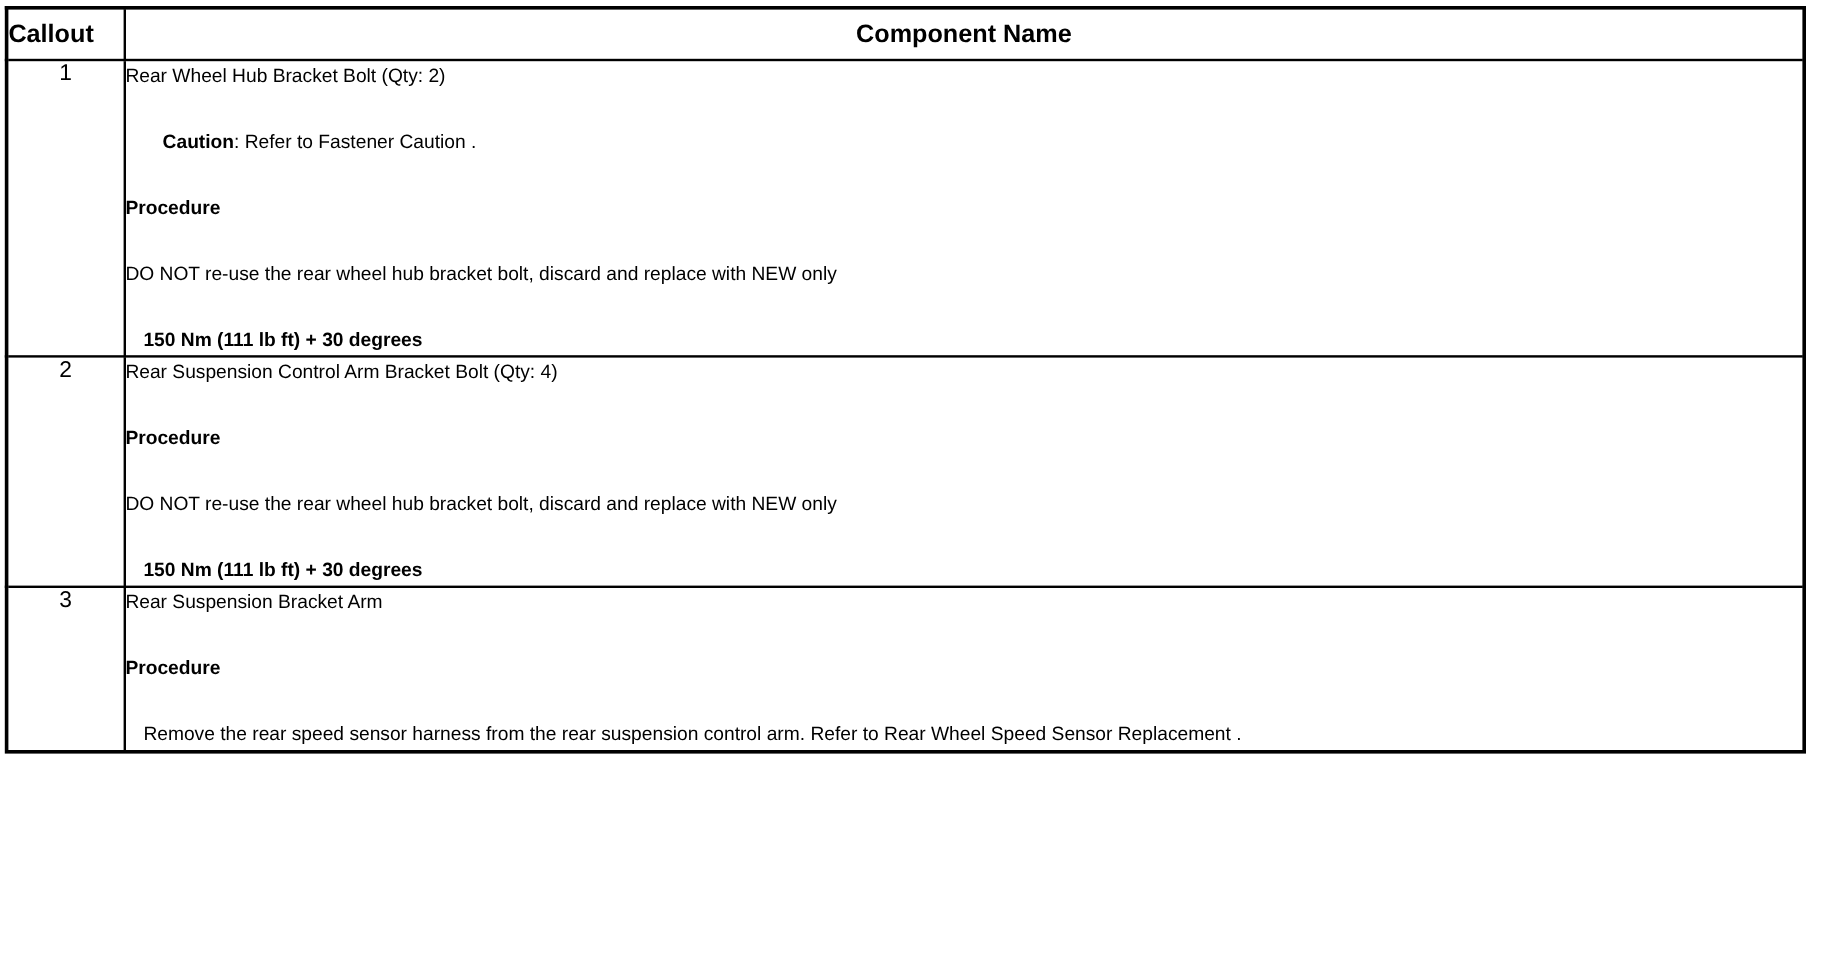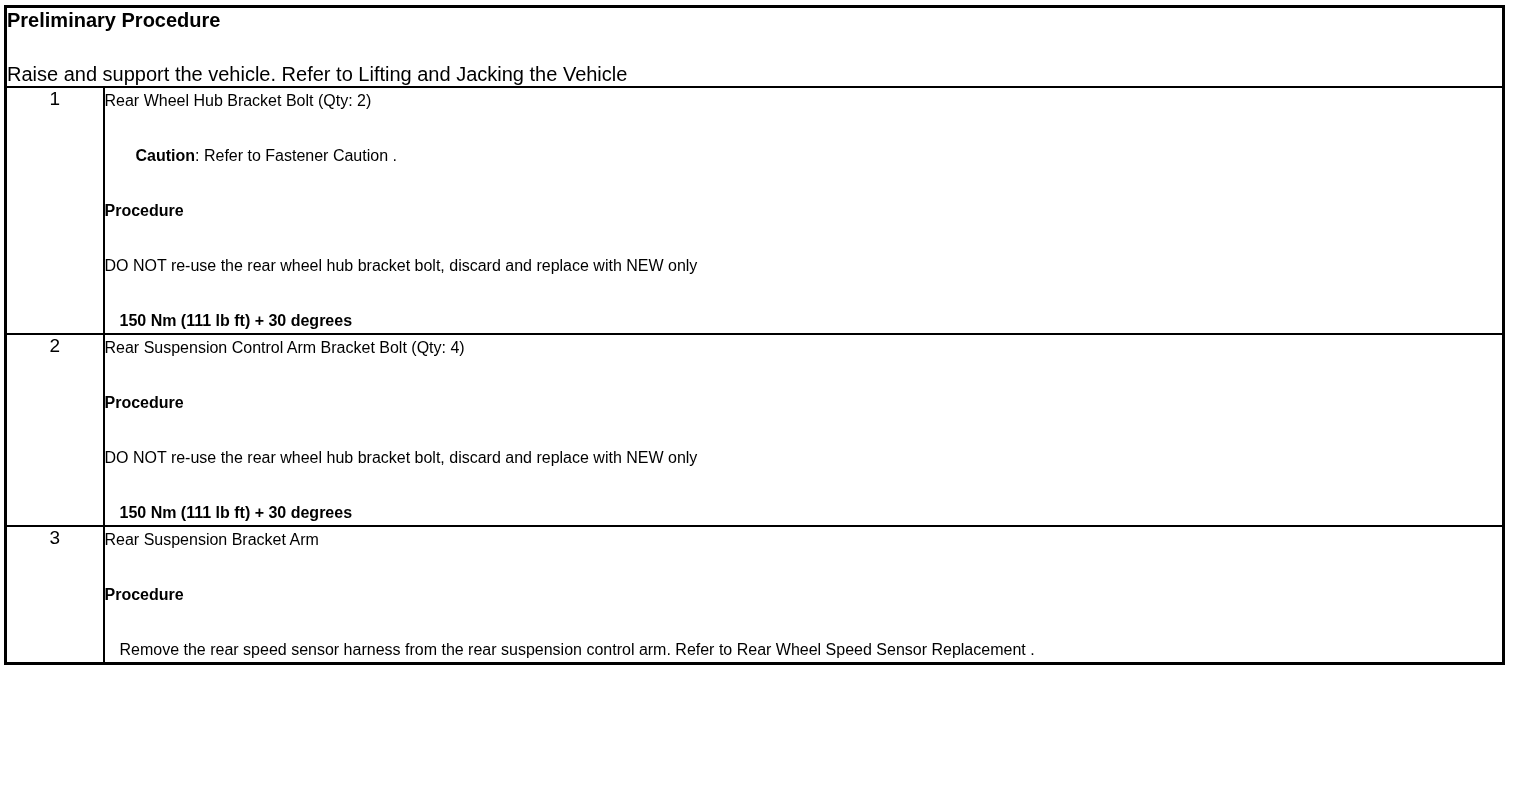--- a/index.html
+++ b/index.html
@@ -113,27 +113,25 @@
 
 <div class="sheet">
 
   <table class="proc-table">
     <colgroup>
       <col class="c-callout">
       <col class="c-name">
     </colgroup>
     <tbody>
 
+      <tr class="header-row">
+        <th class="th-callout">Callout</th>
+        <th class="th-name">Component Name</th>
+      </tr>
 
-      <tr class="prelim-row">
-        <td colspan="2">
-          <div class="prelim-title">Preliminary Procedure</div>
-          <div class="prelim-text">Raise and support the vehicle. Refer to Lifting and Jacking the Vehicle</div>
-        </td>
-      </tr>
 
       <tr class="body-row">
         <td class="callout-cell">1</td>
         <td class="name-cell">
           <p class="para">Rear Wheel Hub Bracket Bolt (Qty: 2)</p>
           <p class="para"><span class="lead">Caution</span><span>: Refer to Fastener Caution .</span></p>
           <p class="para b">Procedure</p>
           <p class="para">DO NOT re-use the rear wheel hub bracket bolt, discard and replace with NEW only</p>
           <p class="para b">150 Nm (111 lb ft) + 30 degrees</p>
         </td>

